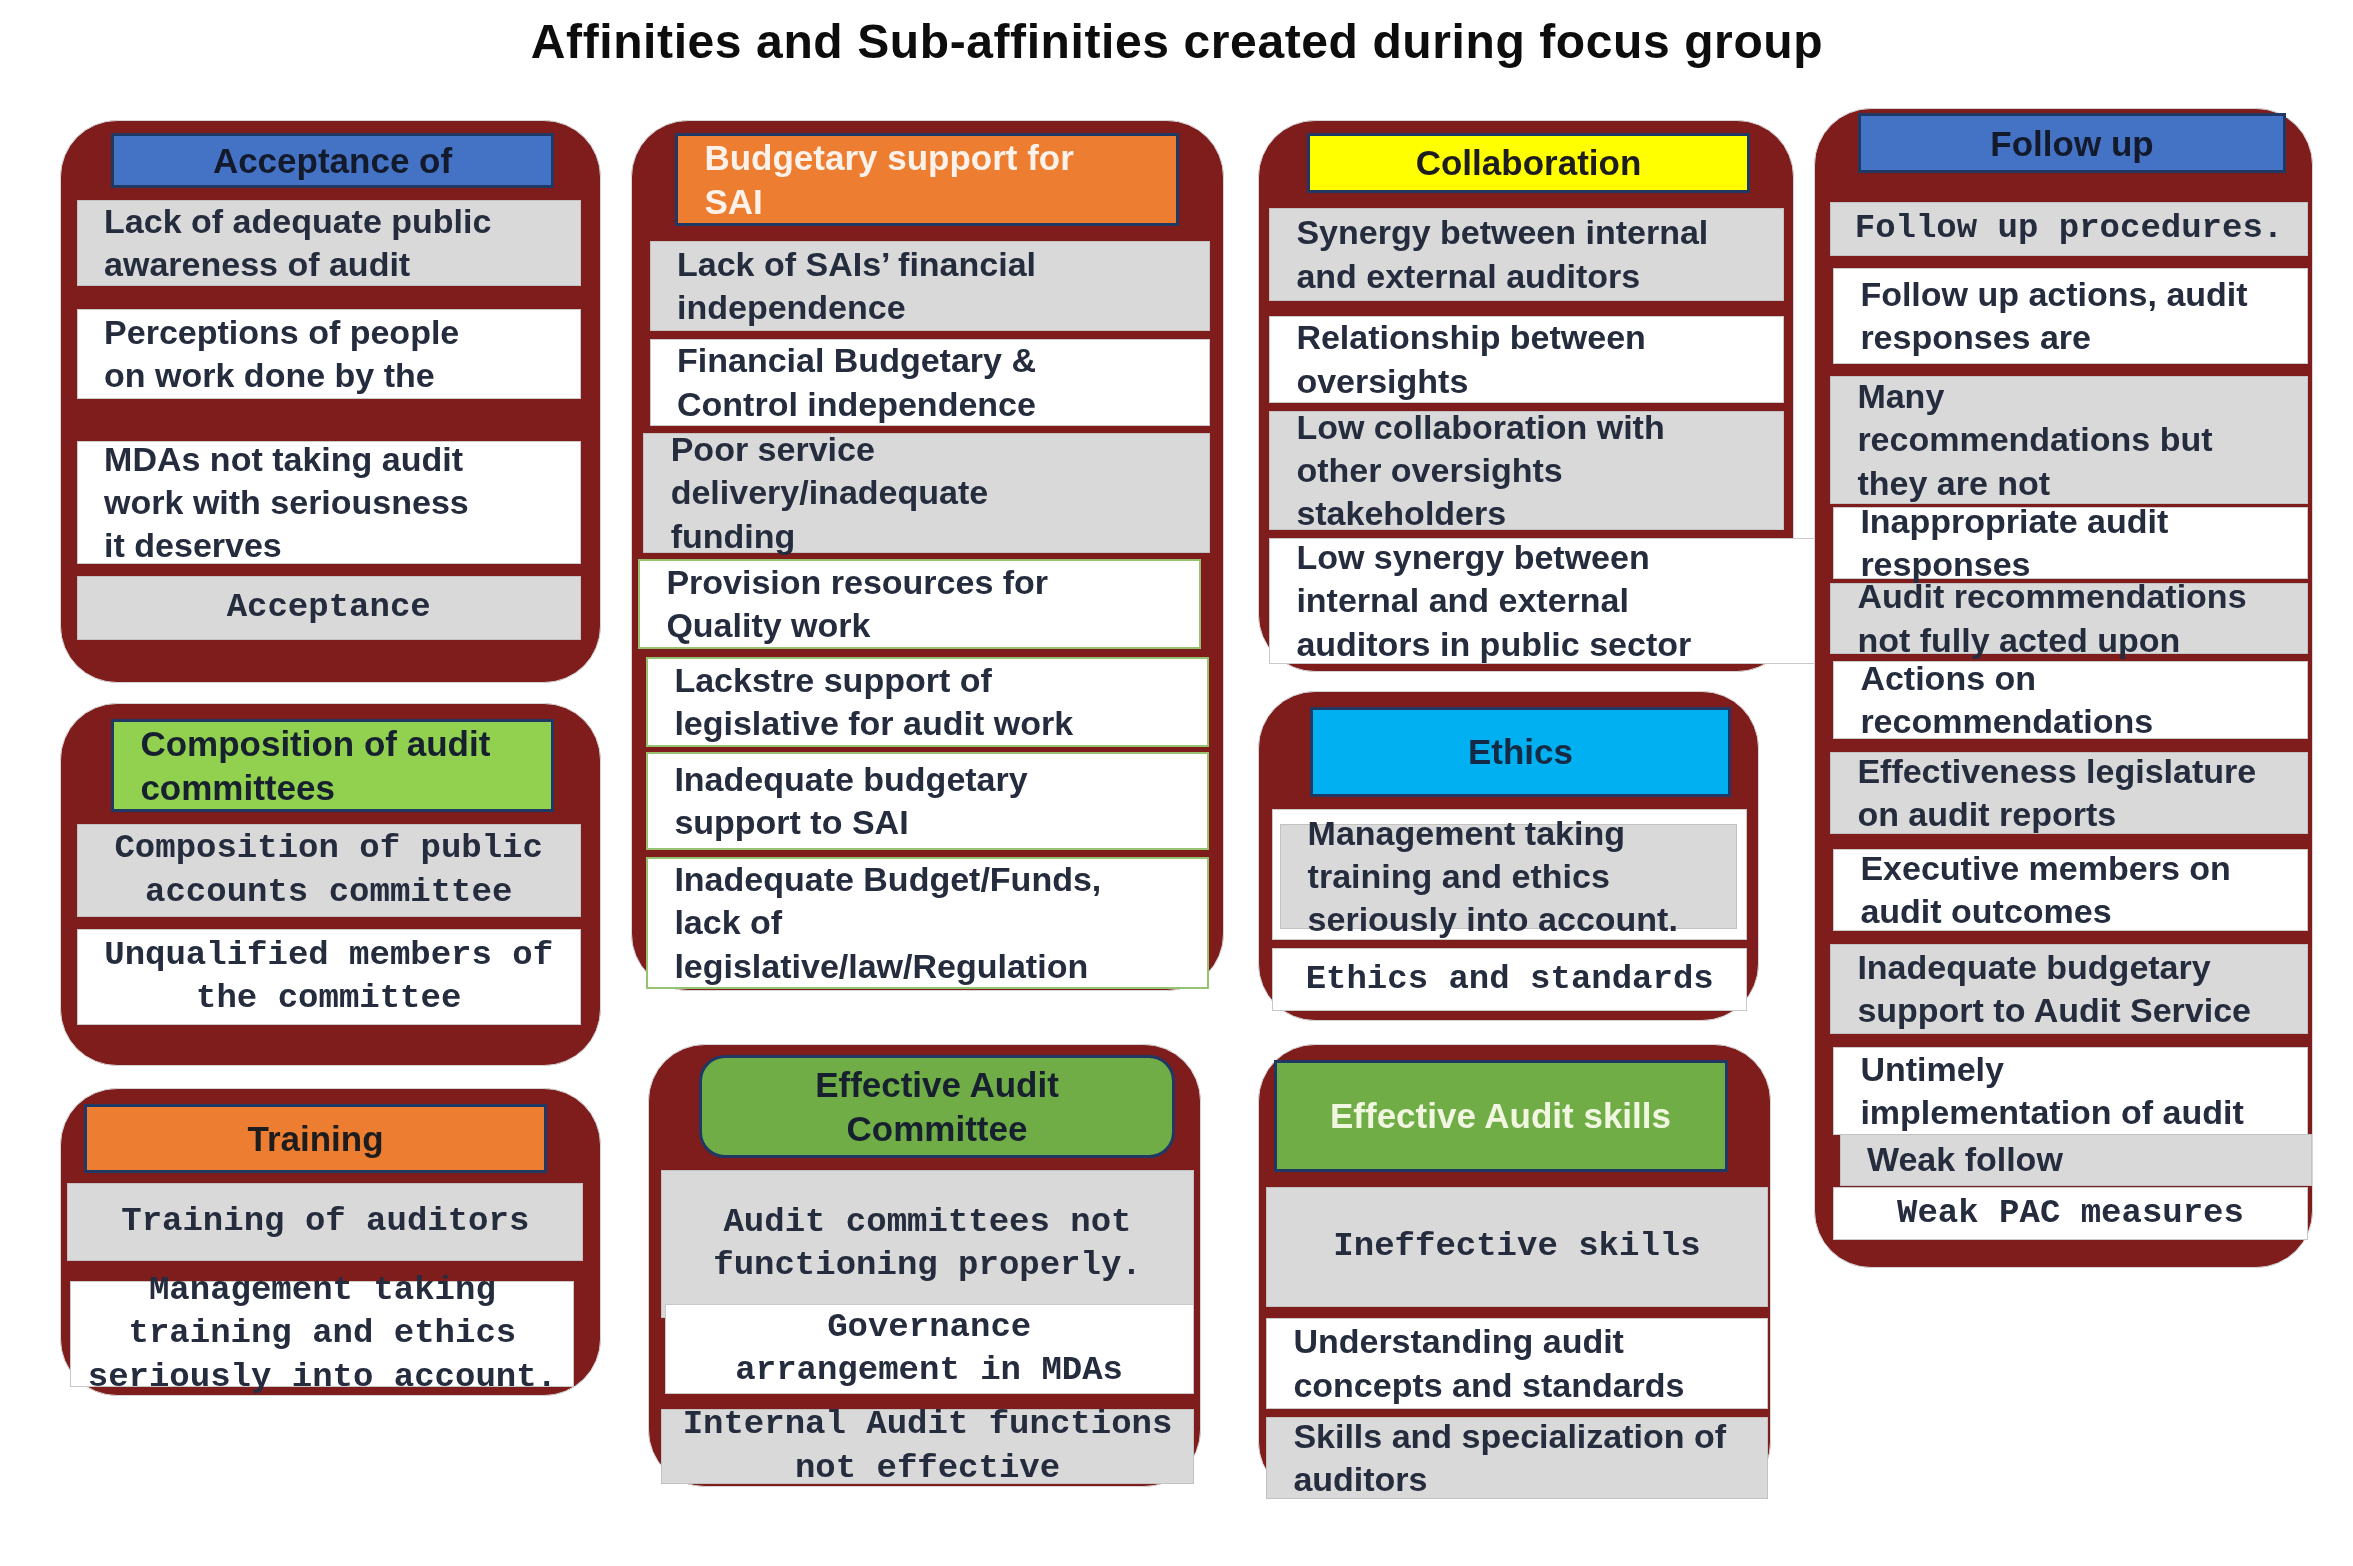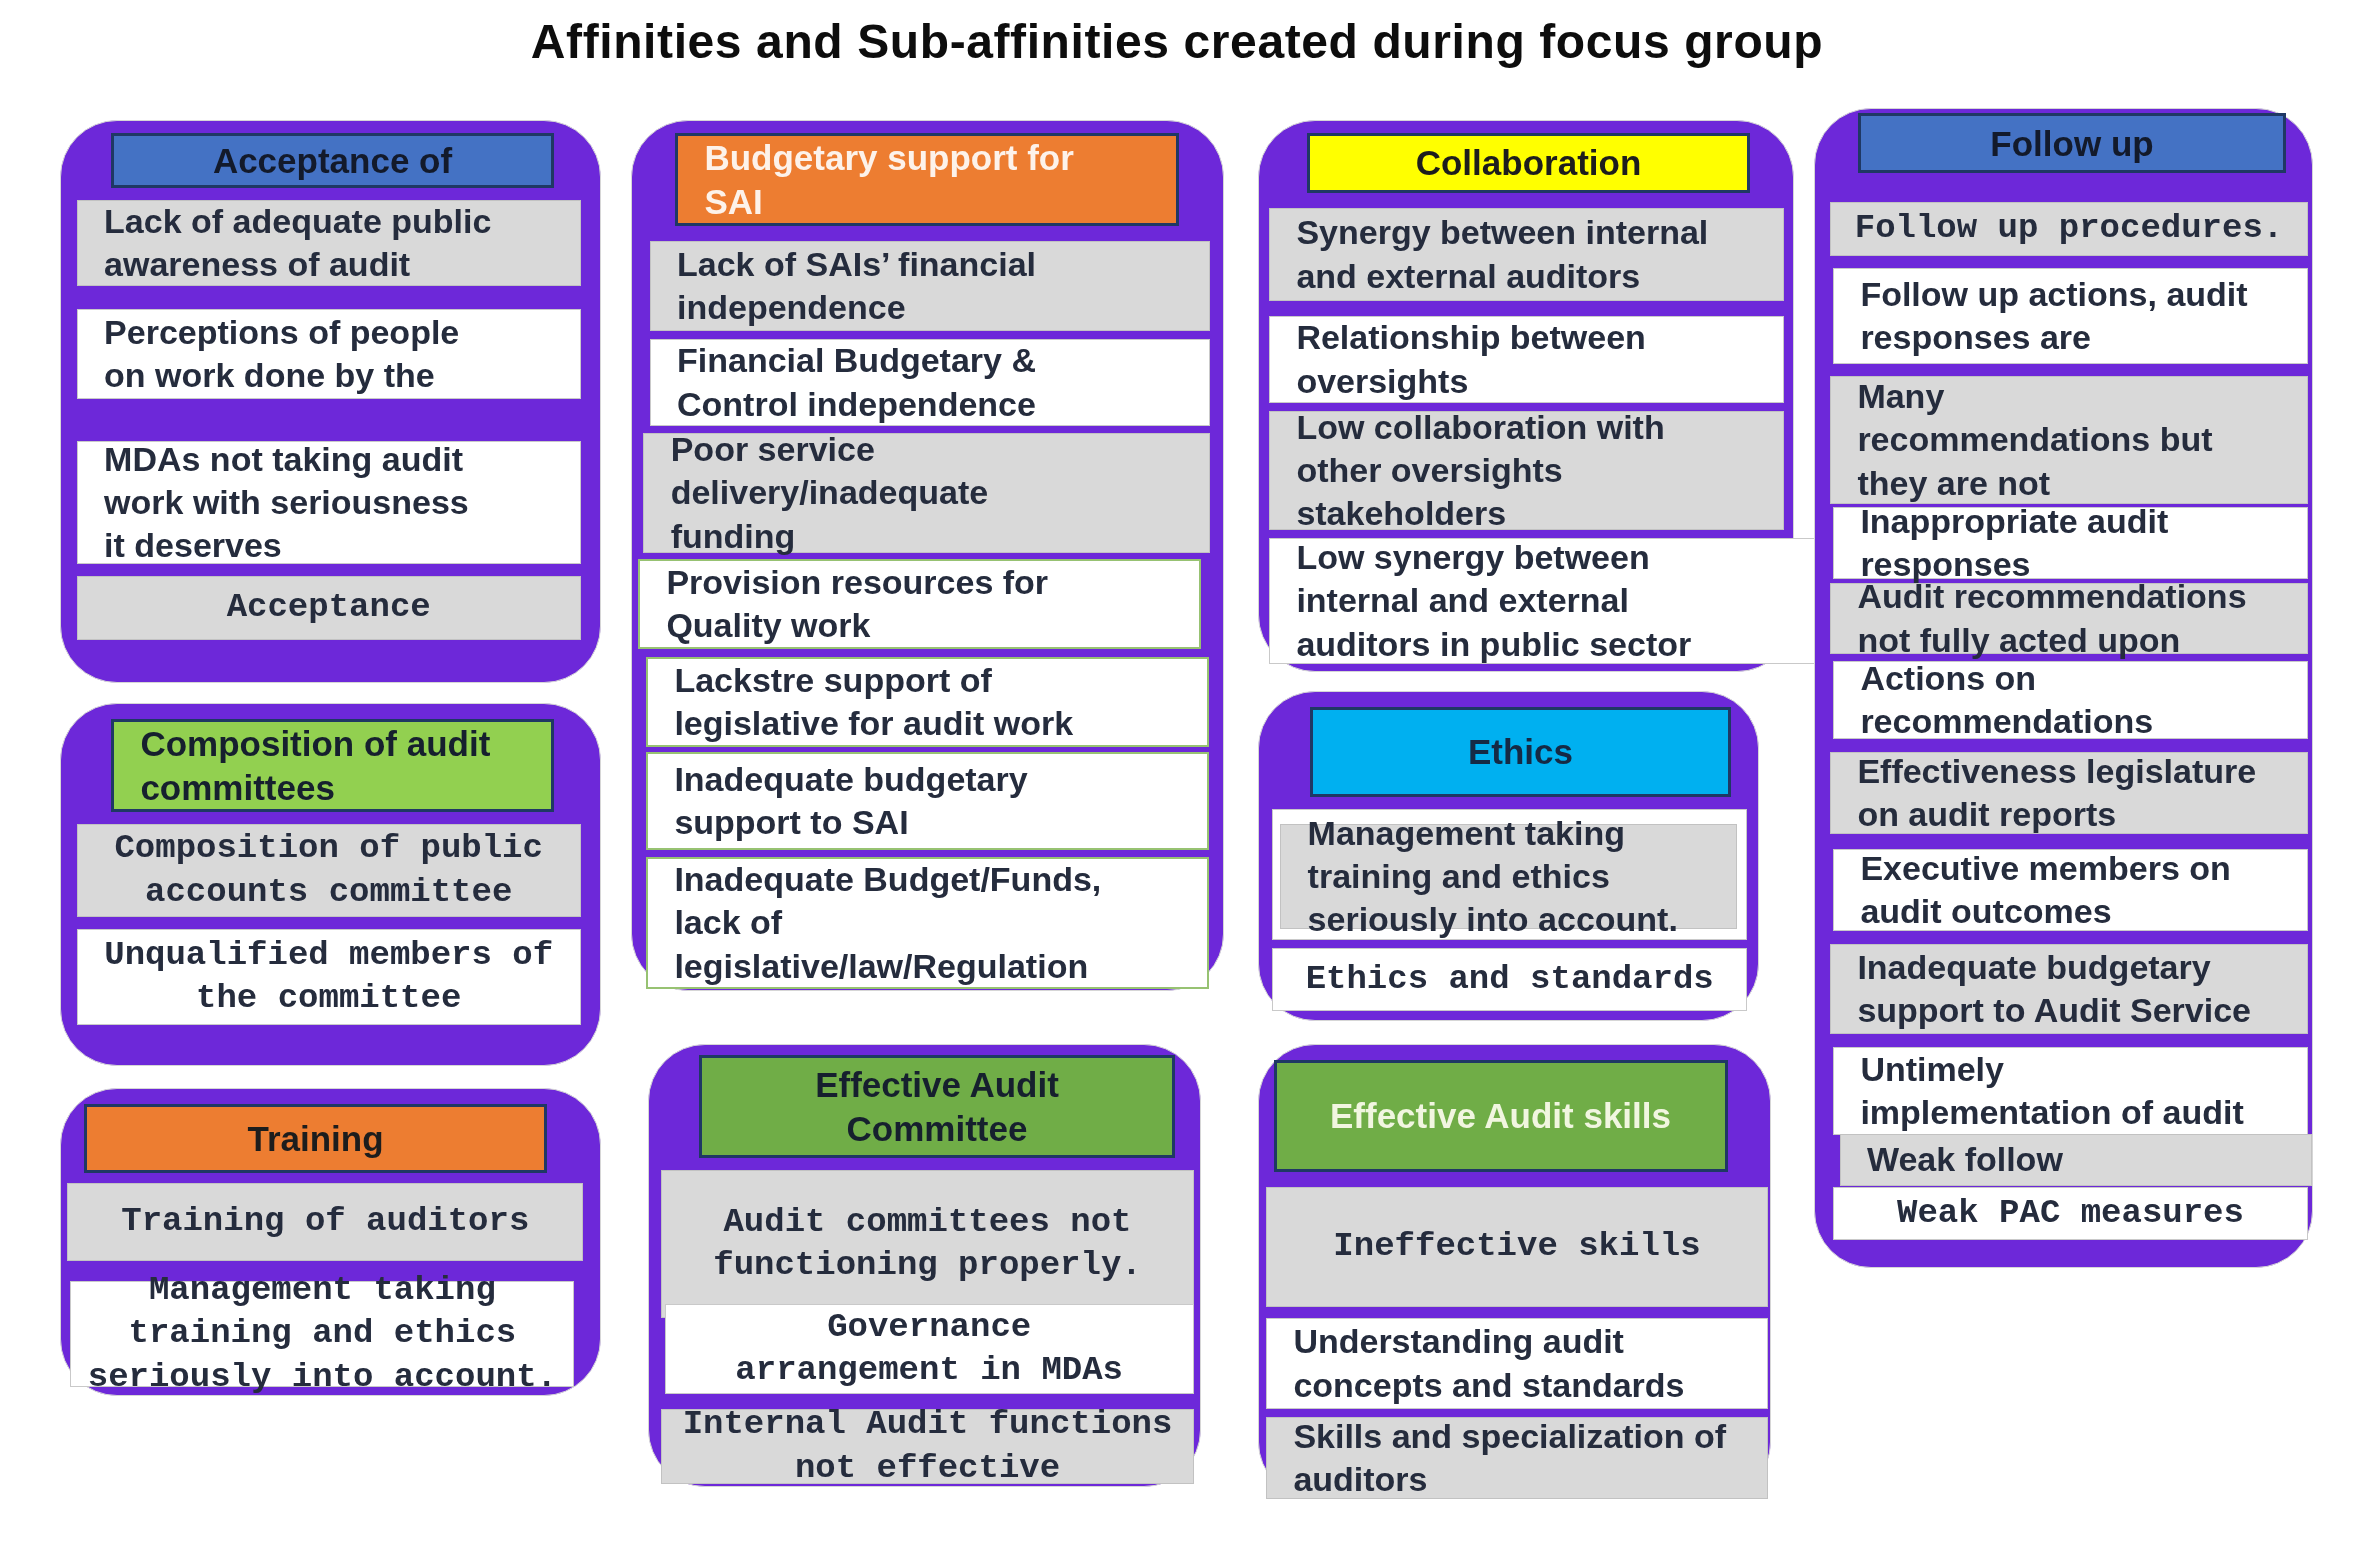--- a/index.html
+++ b/index.html
@@ -6,35 +6,35 @@
   .canvas{
     position:relative;width:2354px;height:1566px;background:#ffffff;
     font-family:"Liberation Sans",sans-serif;font-weight:bold;color:#252c3d;
     overflow:hidden;
   }
   .title{
     position:absolute;left:0;right:0;top:14px;margin:0;text-align:center;
     font-size:48px;font-weight:bold;color:#0d0d0d;letter-spacing:0.6px;
   }
   .group{
-    position:absolute;background:#6d28d9;border:1.9px solid #d6d6d6;
+    position:absolute;background:#7f1d1d;border:1.9px solid #d6d6d6;
     border-radius:57px;box-sizing:border-box;
   }
   .hdr{
     position:absolute;display:flex;align-items:center;justify-content:center;
     text-align:center;font-size:35px;line-height:1.25;white-space:pre-line;
     border:3.1px solid #1F3864;box-sizing:border-box;
   }
   .hdr.left{justify-content:flex-start;text-align:left;padding-left:26.4px;}
   .h-blue{background:#4472C4;color:#131a2b;}
   .h-orange{background:#ED7D31;color:#1d1d1d;}
   .h-orange-wt{background:#ED7D31;color:#fdf2ea;}
   .h-yellow{background:#FFFF00;color:#1d1d1d;}
   .h-lgreen{background:#92D050;color:#16202e;}
-  .h-green{background:#70AD47;color:#16202e;}
+  .h-green{background:#70AD47;color:#16202e;border-radius:26px;}
   .h-green-wt{background:#70AD47;color:#f1f6e0;}
   .h-cyan{background:#00B0F0;color:#152a45;}
   .item{
     position:absolute;display:flex;align-items:center;box-sizing:border-box;
     font-size:34px;line-height:1.27;white-space:pre-line;
     background:#ffffff;border:1.9px solid #c9c9c9;
   }
   .item.gray{background:#D9D9D9;border-color:#c2c2c2;}
   .item.greenb{border:2.5px solid #97C272;}
   .item.left{justify-content:flex-start;text-align:left;padding:8.8px 17.6px 8.8px 26.4px;}

